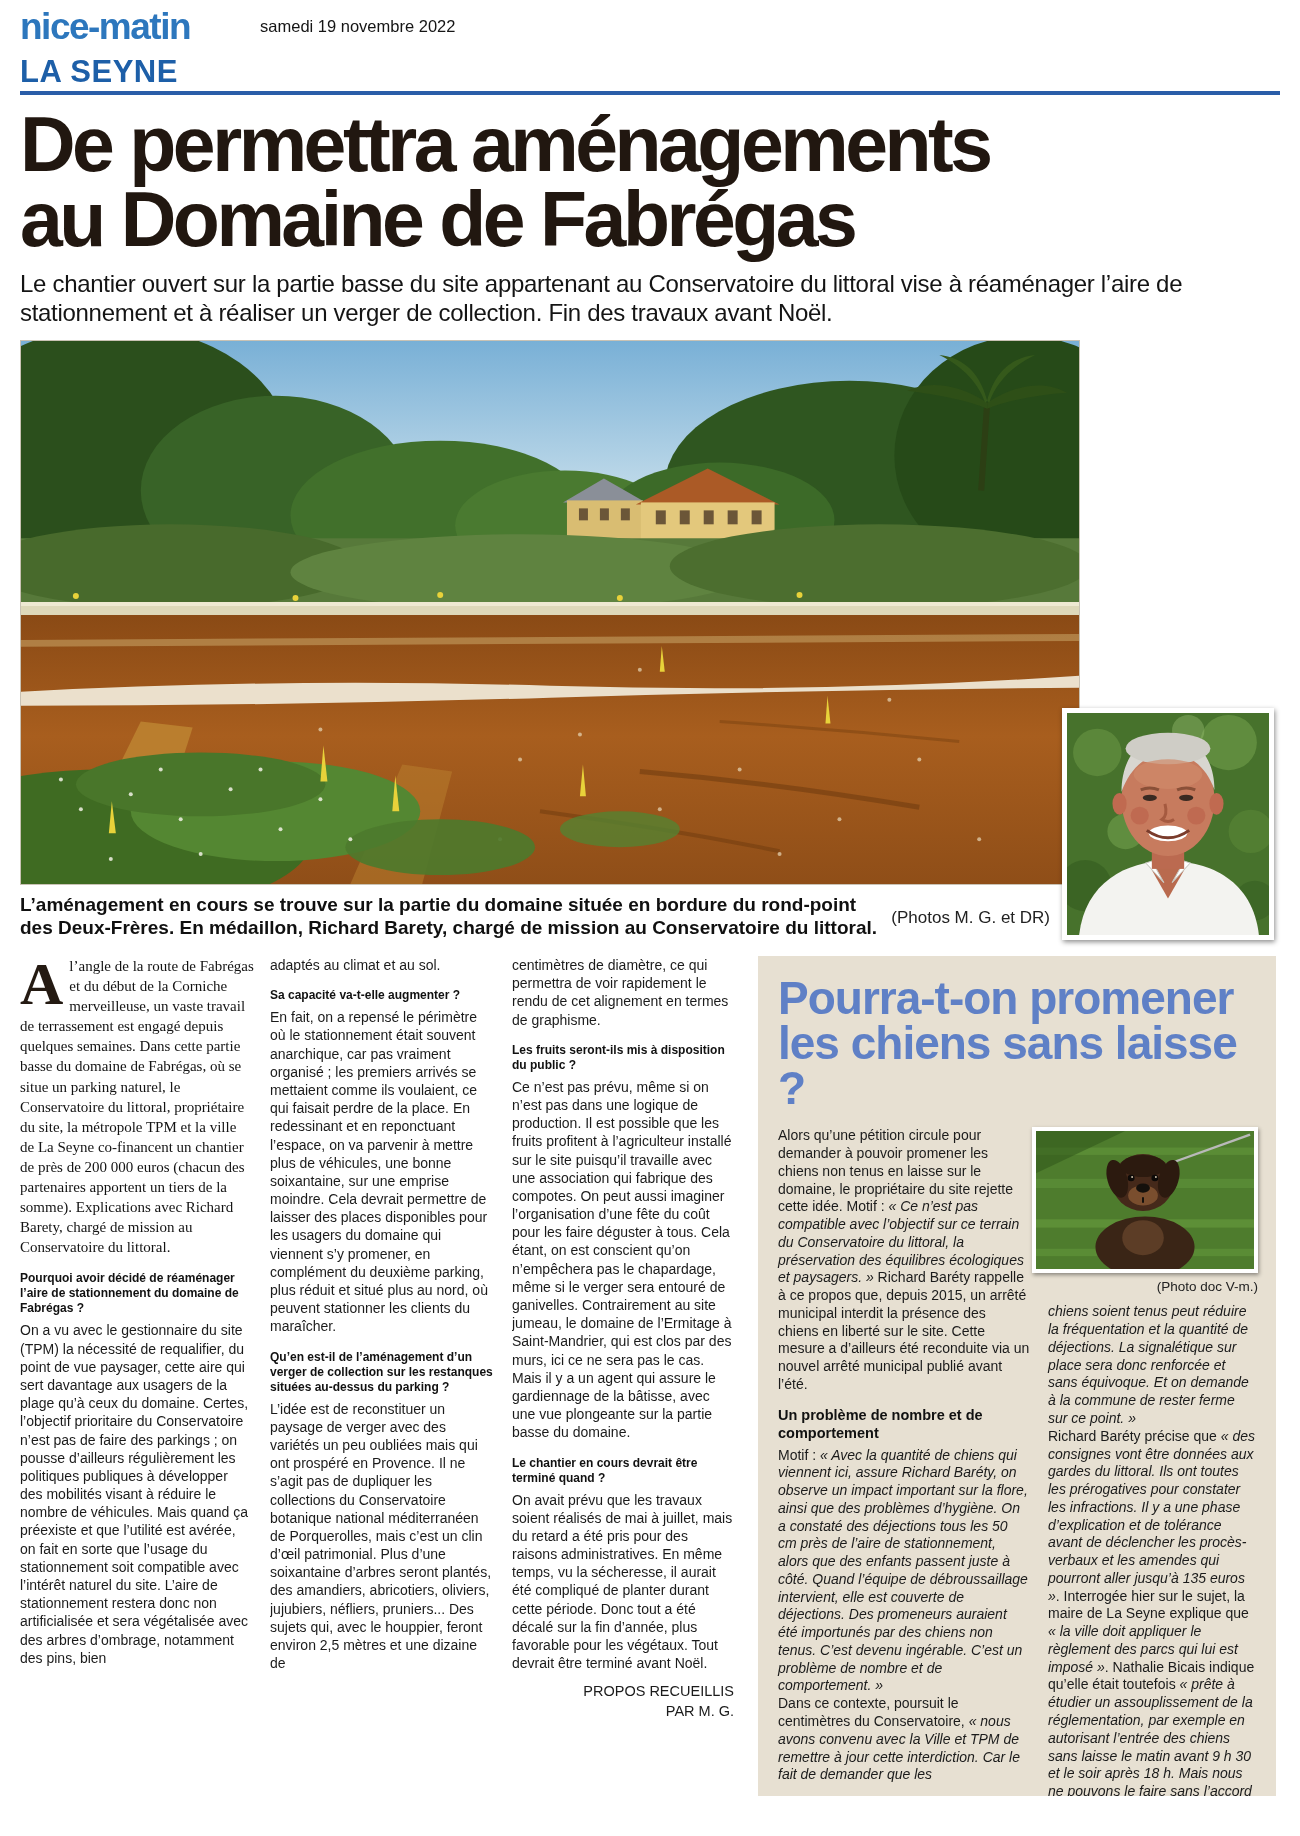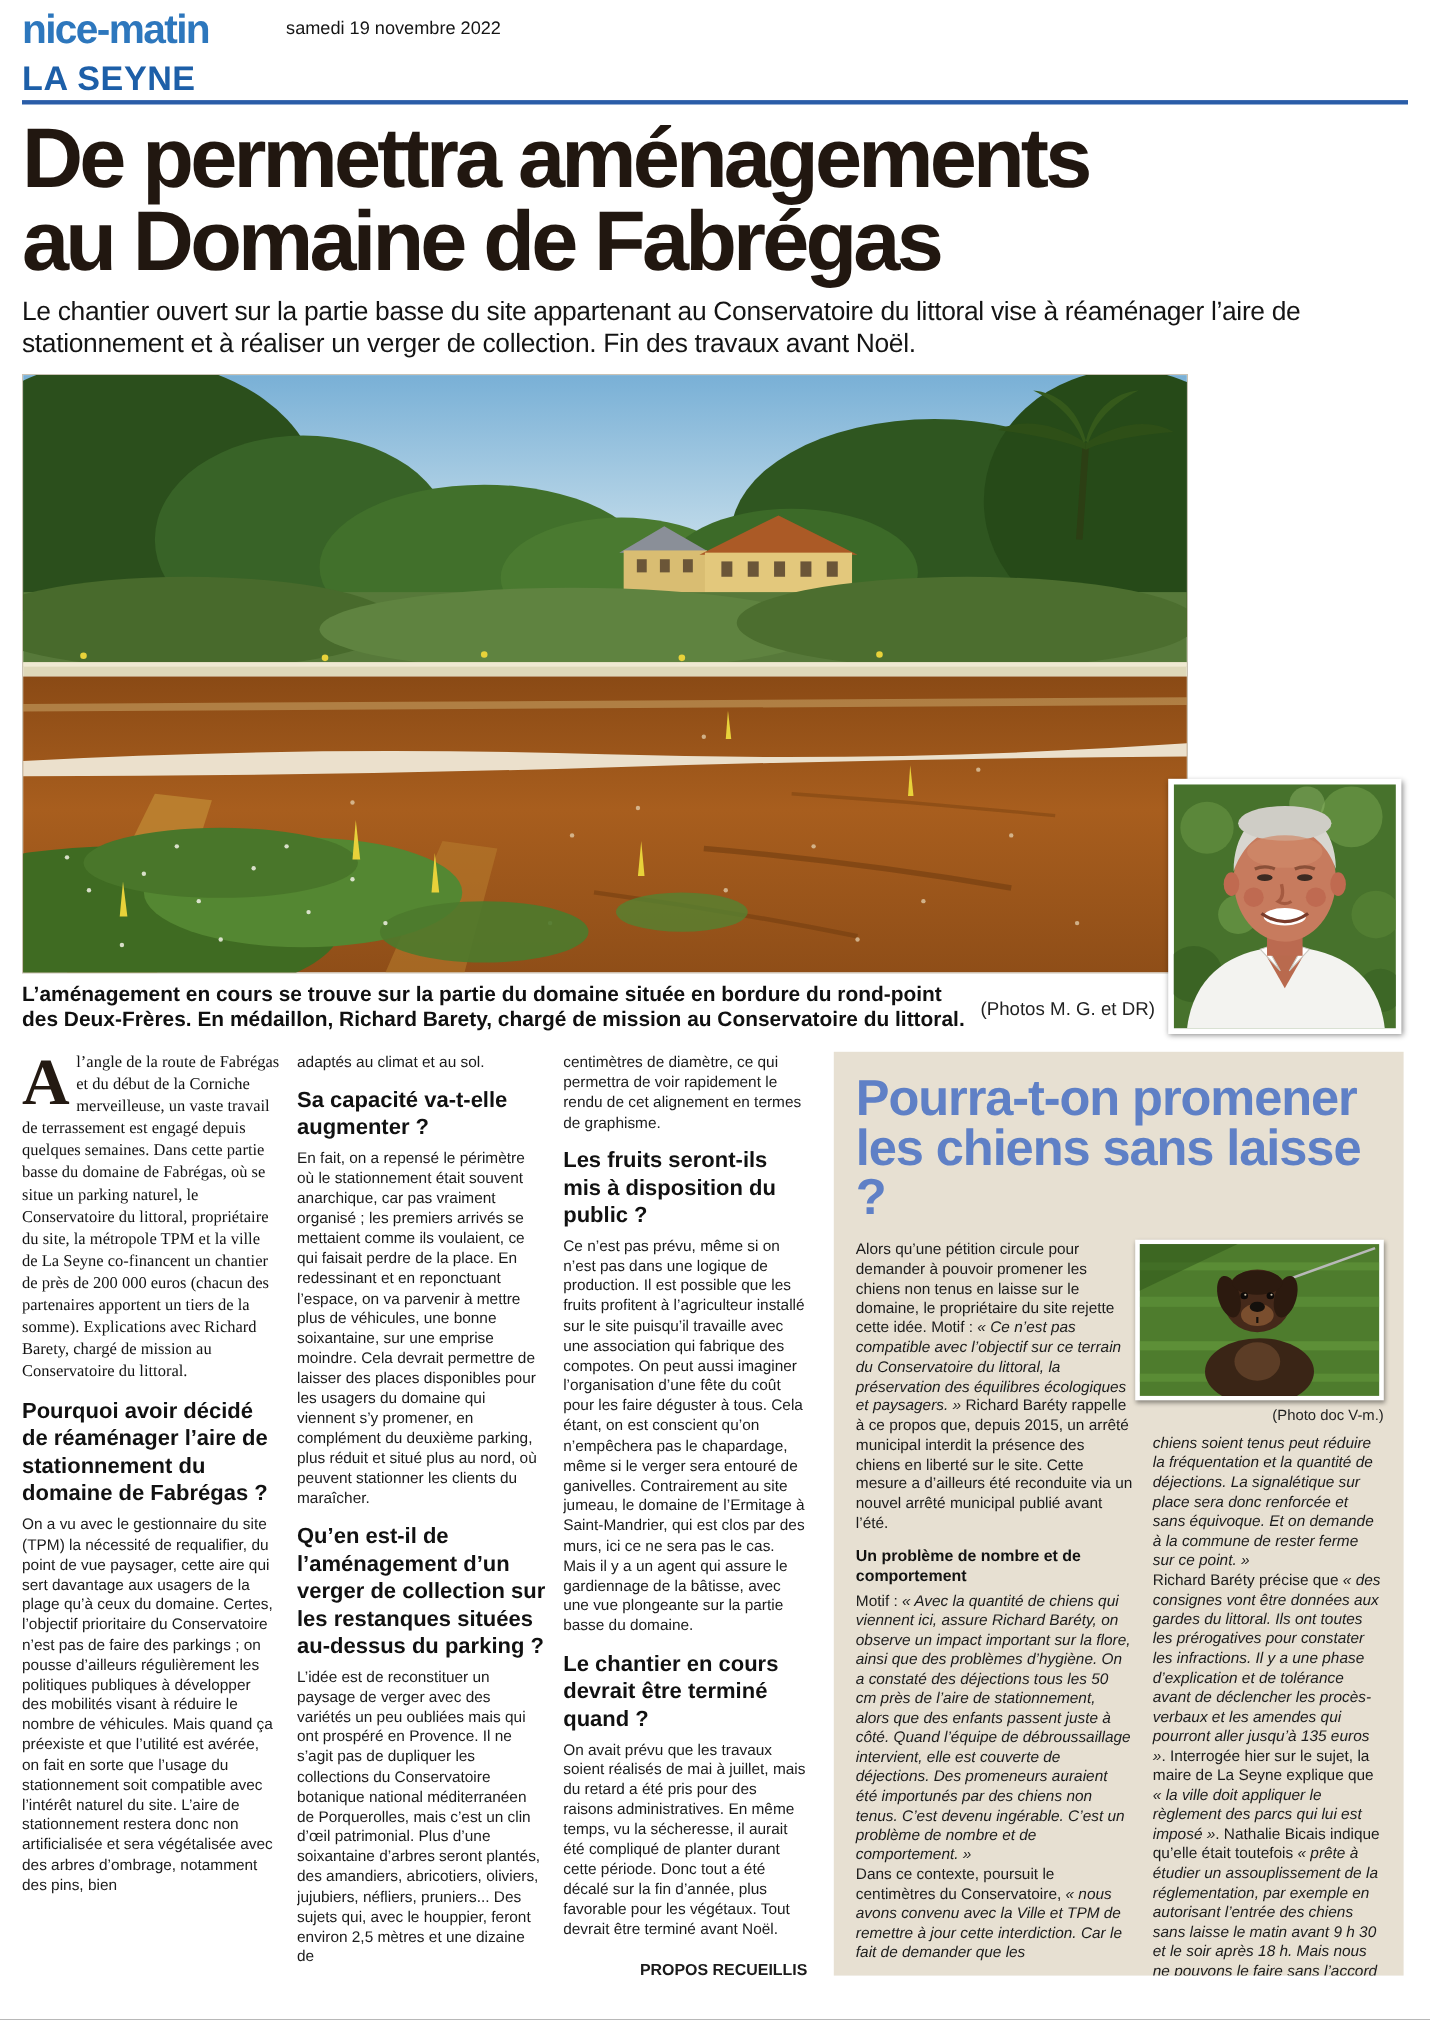--- a/index.html
+++ b/index.html
@@ -36,23 +36,23 @@
   .body { display:flex; margin-top:16px; height:845px; overflow:hidden; }
   .col { overflow:hidden; font-size:14px; line-height:1.3; }
   .col-1 { width:234px; margin-right:16px; }
   .col-2 { width:226px; margin-right:16px; }
   .col-3 { width:222px; margin-right:24px; }
   .intro { font-family:"Liberation Serif", serif; font-size:15px; line-height:1.34; color:#131313; }
   .dropcap {
     float:left; font-family:"Liberation Serif", serif; font-weight:bold;
     font-size:60px; line-height:0.8; padding:4px 6px 0 0; color:#241a12;
   }
-  .question { font-weight:bold; font-size:20px; line-height:1.25; margin:14px 0 5px 0; color:#111; }
+  .question { font-weight:bold; font-size:12px; line-height:1.25; margin:14px 0 5px 0; color:#111; }
   .answer { margin-bottom:2px; }
-  .byline { text-align:right; font-weight:bold; font-size:14.5px; margin-top:20px; line-height:1.35; }
+  .byline { text-align:right; font-weight:normal; font-size:14.5px; margin-top:10px; line-height:1.35; }
   
   .sidebar {
     width:518px; height:840px; background:#e7e0d2; padding:20px 18px 18px 20px; overflow:hidden;
   }
   .sb-title { color:#5f80c6; font-weight:bold; font-size:46px; line-height:0.98; letter-spacing:-1px; }
   .sb-cols { display:flex; margin-top:16px; }
   .sb-left { width:252px; margin-right:18px; font-size:14px; line-height:1.27; }
   .sb-right { width:210px; font-size:14px; line-height:1.27; }
   .sb-subhead { font-weight:bold; font-size:14.5px; margin:12px 0 4px 0; color:#111; }
   .sb-photo {

